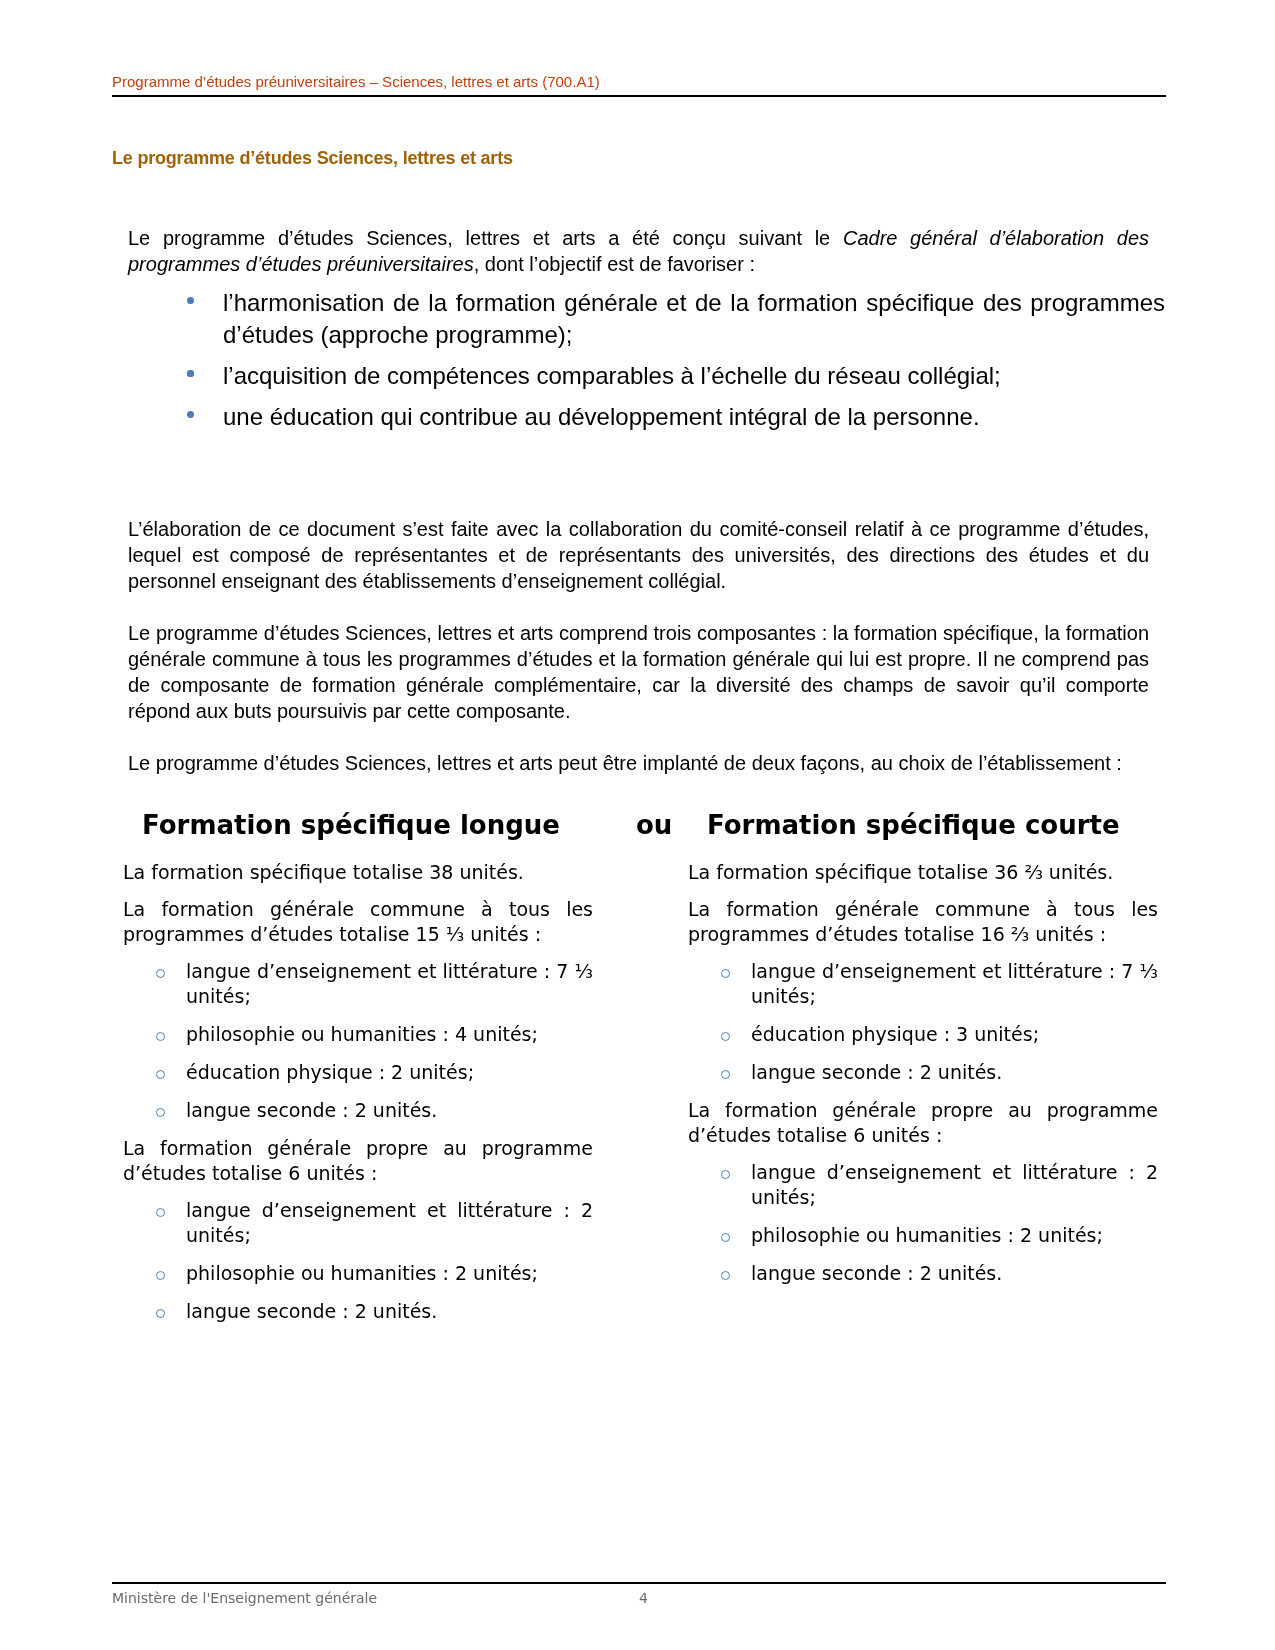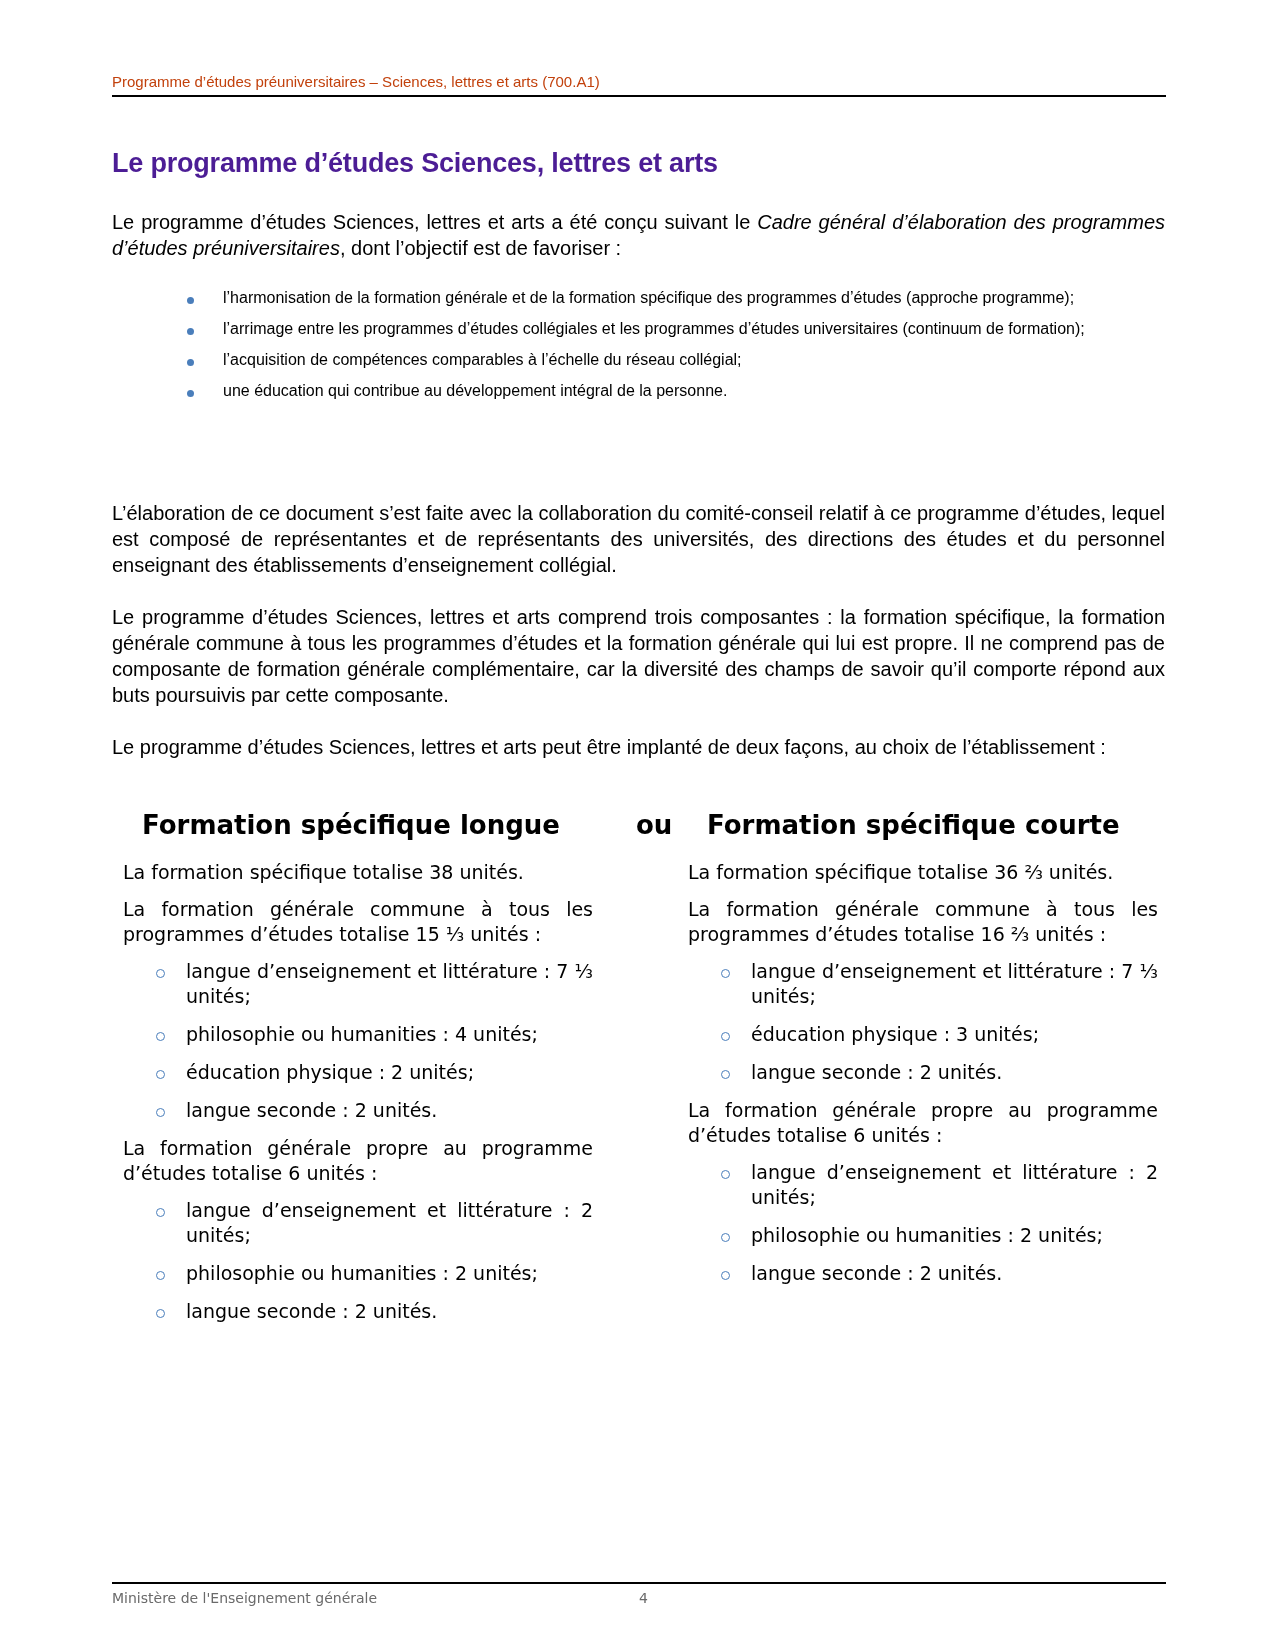--- a/index.html
+++ b/index.html
@@ -2,29 +2,29 @@
 <html><head>
 <meta charset="utf-8">
 <style>
   html, body { margin: 0; padding: 0; background: #ffffff; }
   body { width: 1275px; height: 1650px; position: relative; overflow: hidden;
          font-family: "Liberation Sans", sans-serif; color: #000; }
   .page-header { position: absolute; left: 112px; top: 72px; width: 1054px; }
   .page-header .htext { font-family: "Liberation Sans", sans-serif; font-size: 15px; color: #c2410c; line-height: 20px; }
   .page-header .hrule { height: 2px; background: #000; margin-top: 3px; }
 
-  .title { position: absolute; left: 112px; top: 148px; font-size: 27px; font-weight: bold;
-           color: #4c1d95; font-family: "Liberation Sans", sans-serif; letter-spacing: -0.2px; white-space: nowrap; }
+  .title { position: absolute; left: 112px; top: 148px; font-size: 18px; font-weight: bold;
+           color: #a16207; font-family: "Liberation Sans", sans-serif; letter-spacing: -0.2px; white-space: nowrap; }
 
   .body { position: absolute; left: 112px; width: 1053px; font-size: 20px; line-height: 26px; }
-  .p { text-align: justify; margin: 0; }
+  .p { text-align: justify; margin: 16px; }
   .p i { font-style: italic; }
 
   .bullets { position: absolute; left: 112px; width: 1053px; top: 287px; margin: 0; padding: 0; list-style: none; }
-  .bullets li { position: relative; padding-left: 111px; font-size: 16px; line-height: 22px; text-align: justify; margin-bottom: 9px; }
+  .bullets li { position: relative; padding-left: 111px; font-size: 24px; line-height: 32px; text-align: justify; margin-bottom: 9px; }
   .bullets li .dot { position: absolute; left: 75px; top: 10px; width: 7px; height: 7px; border-radius: 50%; background: #4a7ebb; }
 
   .cols { position: absolute; top: 810px; left: 112px; width: 1053px; height: 560px; }
   .col-head { position: absolute; top: 0; font-family: "DejaVu Sans", sans-serif; font-weight: bold; font-size: 26px; white-space: nowrap; }
   .col { position: absolute; top: 50px; width: 470px; font-family: "DejaVu Sans", sans-serif; font-size: 19px; line-height: 25px; }
   .col .cp { margin: 0 0 12px 0; text-align: justify; }
   .col ul { list-style: none; margin: 0 0 10px 0; padding: 0; }
   .col li { position: relative; padding-left: 63px; margin-bottom: 13px; text-align: justify; }
   .col li .circ { position: absolute; left: 33px; top: 10px; width: 9px; height: 9px; border: 1.2px solid #4a7ebb; border-radius: 50%; box-sizing: border-box; }
 
@@ -42,21 +42,21 @@
 </div>
 
 <div class="title">Le programme d’études Sciences, lettres et arts</div>
 
 <div class="body" style="top:209px;">
   <p class="p"><span>Le programme d’études Sciences, lettres et arts a été conçu suivant le </span><i>Cadre général d’élaboration des programmes d’études préuniversitaires</i><span>, dont l’objectif est de favoriser :</span></p>
 </div>
 
 <ul class="bullets">
   <li><span class="dot"></span><span>l’harmonisation de la formation générale et de la formation spécifique des programmes d’études (approche programme);</span></li>
-  <li><span class="dot"></span><span>l’arrimage entre les programmes d’études collégiales et les programmes d’études universitaires (continuum de formation);</span></li>
+  <li><span class="dot"></span></li>
   <li><span class="dot"></span><span>l’acquisition de compétences comparables à l’échelle du réseau collégial;</span></li>
   <li><span class="dot"></span><span>une éducation qui contribue au développement intégral de la personne.</span></li>
 </ul>
 
 <div class="body" style="top:500px;">
   <p class="p">L’élaboration de ce document s’est faite avec la collaboration du comité-conseil relatif à ce programme d’études, lequel est composé de représentantes et de représentants des universités, des directions des études et du personnel enseignant des établissements d’enseignement collégial.</p>
 </div>
 
 <div class="body" style="top:604px;">
   <p class="p">Le programme d’études Sciences, lettres et arts comprend trois composantes : la formation spécifique, la formation générale commune à tous les programmes d’études et la formation générale qui lui est propre. Il ne comprend pas de composante de formation générale complémentaire, car la diversité des champs de savoir qu’il comporte répond aux buts poursuivis par cette composante.</p>

